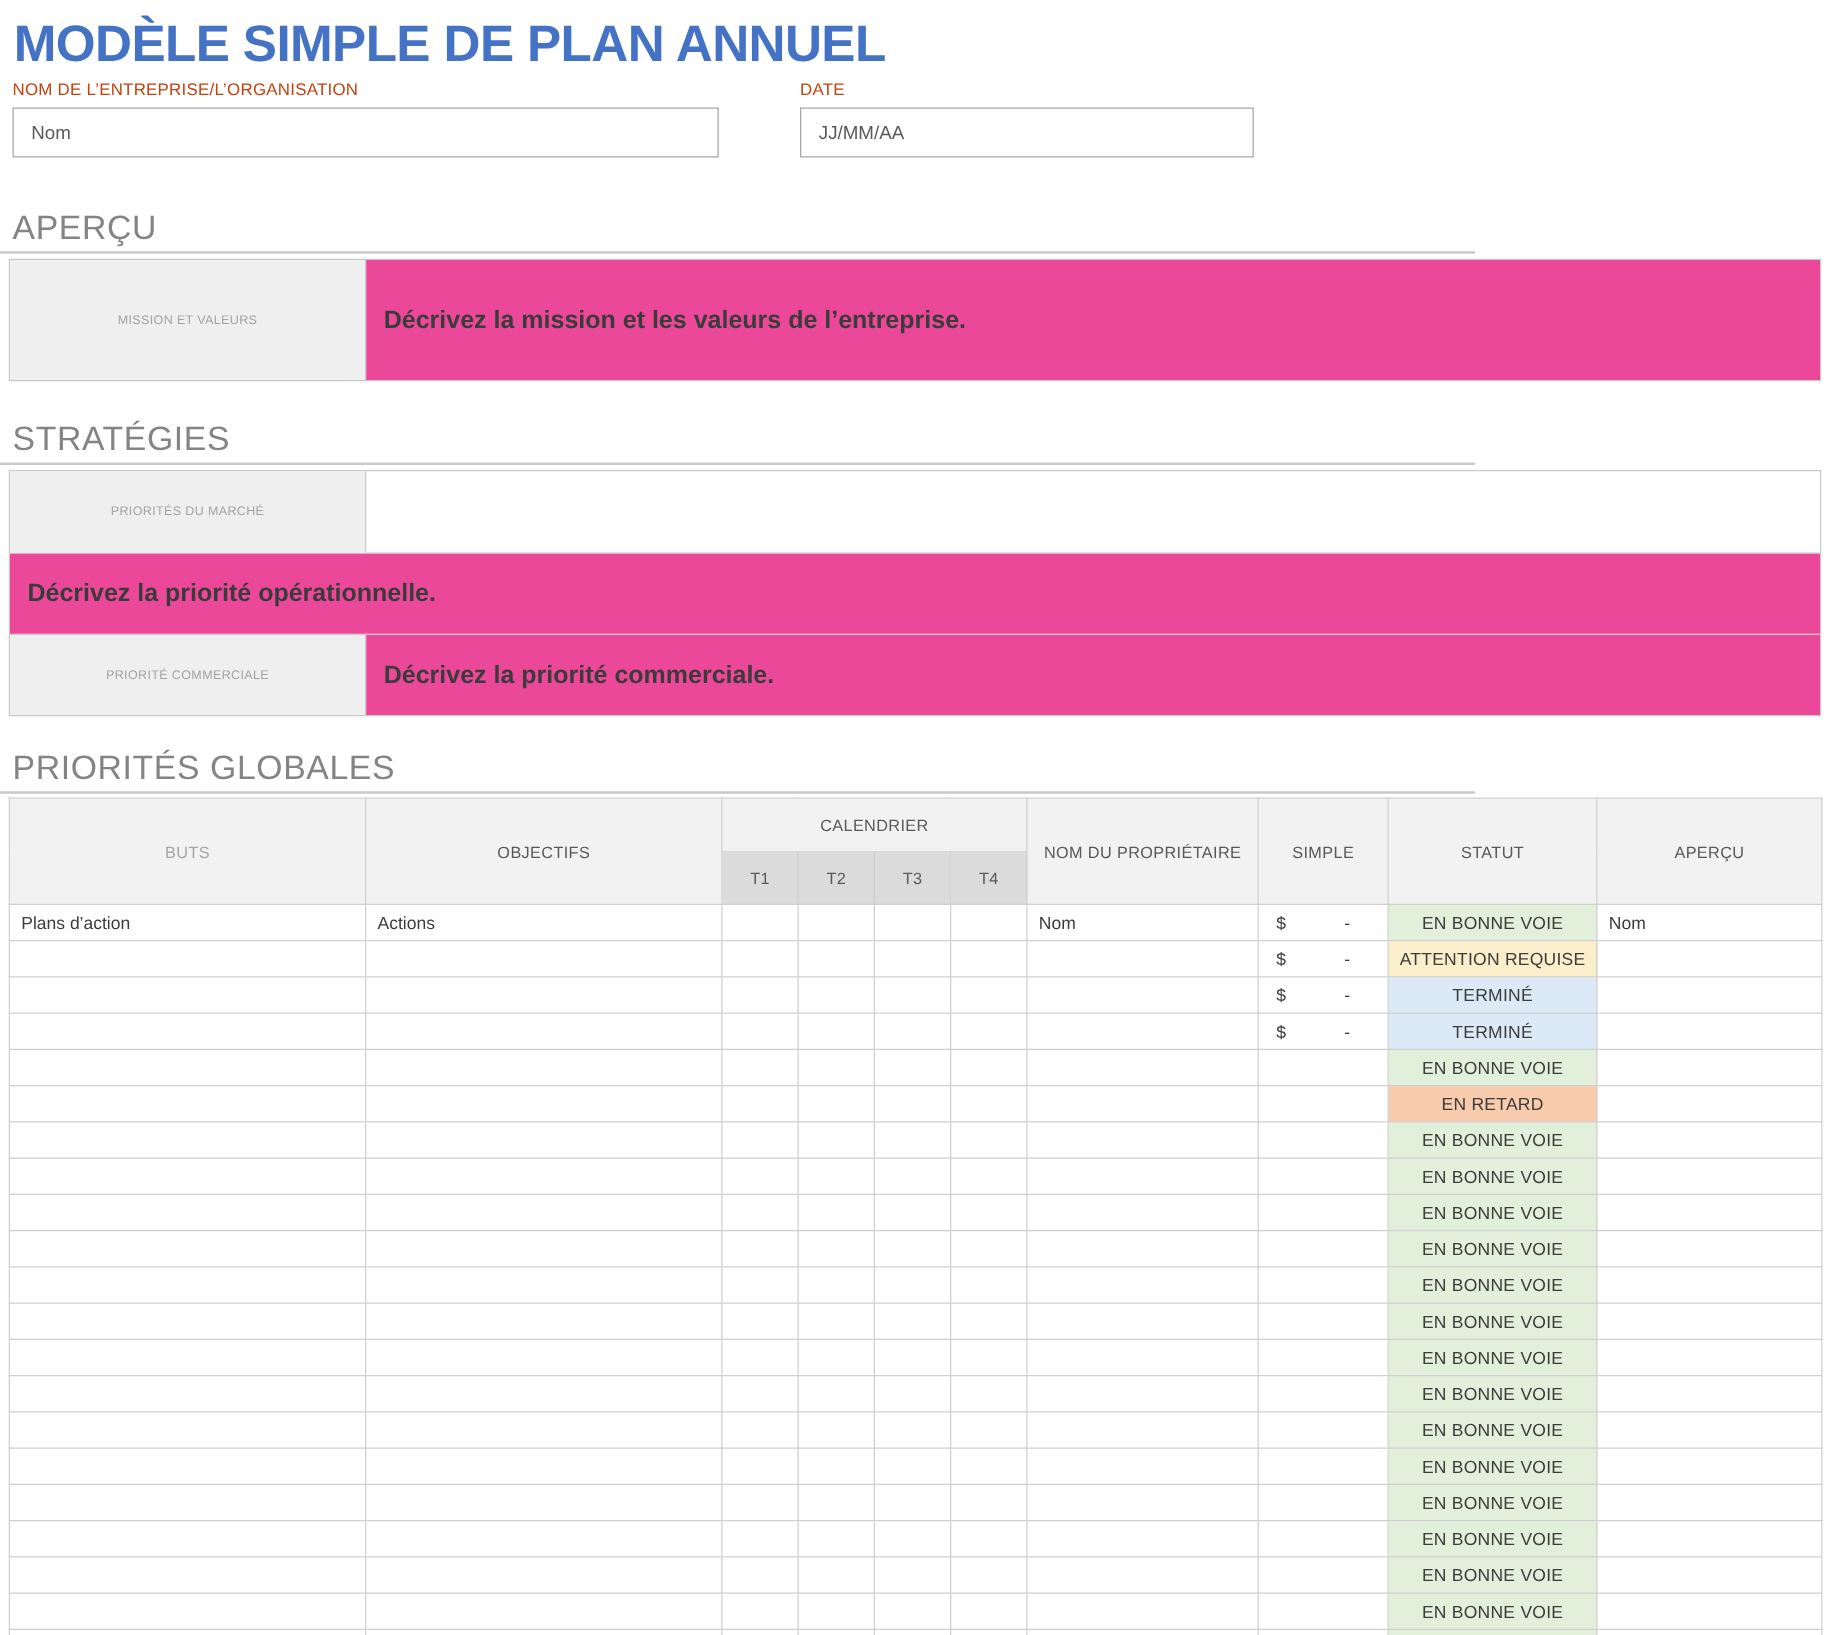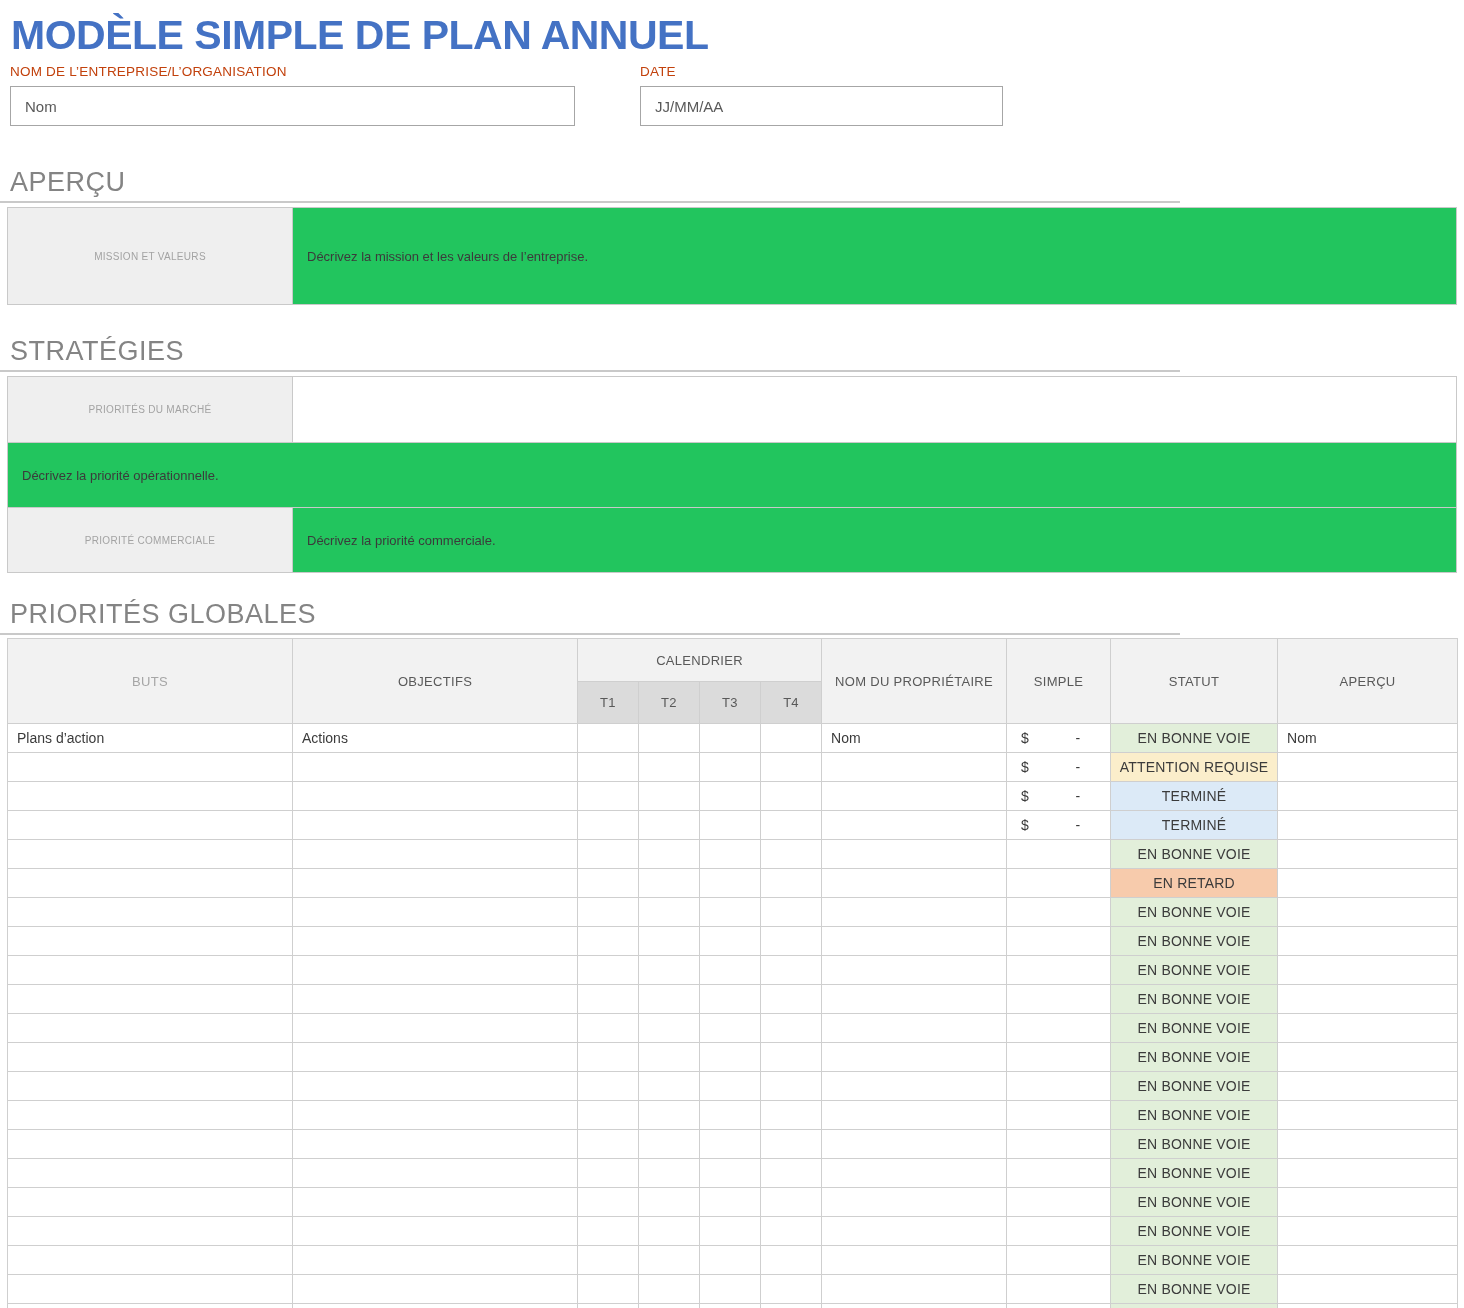--- a/index.html
+++ b/index.html
@@ -79,23 +79,24 @@
     display: flex;
     align-items: center;
     justify-content: center;
     text-align: center;
   }
   .info-value {
     flex: 1;
     display: flex;
     align-items: center;
     padding-left: 14px;
-    font-size: 13px;
+    font-size: 20px;
     color: #3b3b3b;
-    background: #22c55e;
+    background: #ec4899;
+    font-weight: bold;
   }
 
   
   .prio-table {
     margin: 3px 7px 0 7px;
     width: 1450px;
     border-collapse: collapse;
     table-layout: fixed;
   }
   .prio-table th, .prio-table td {

